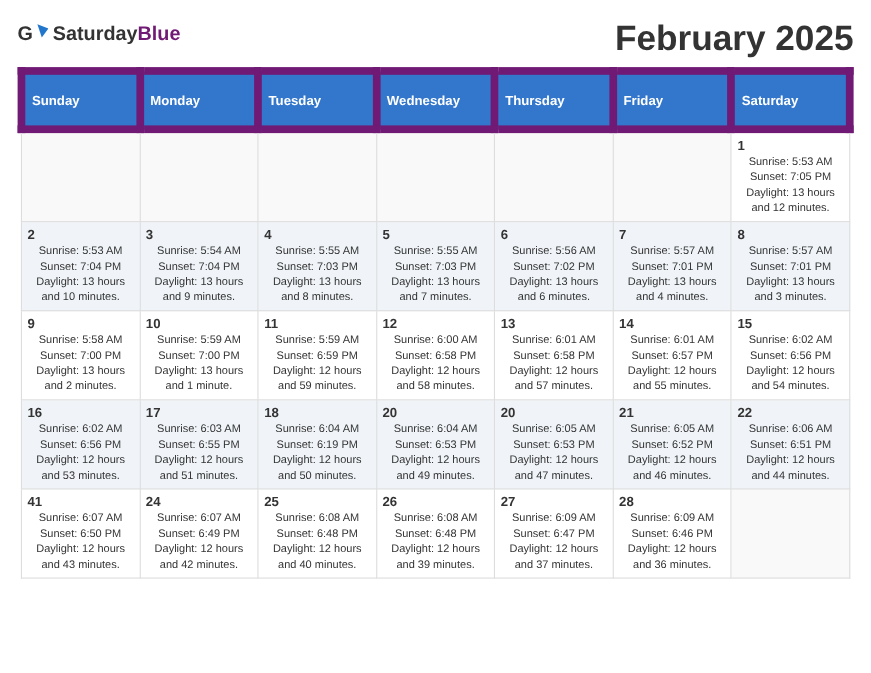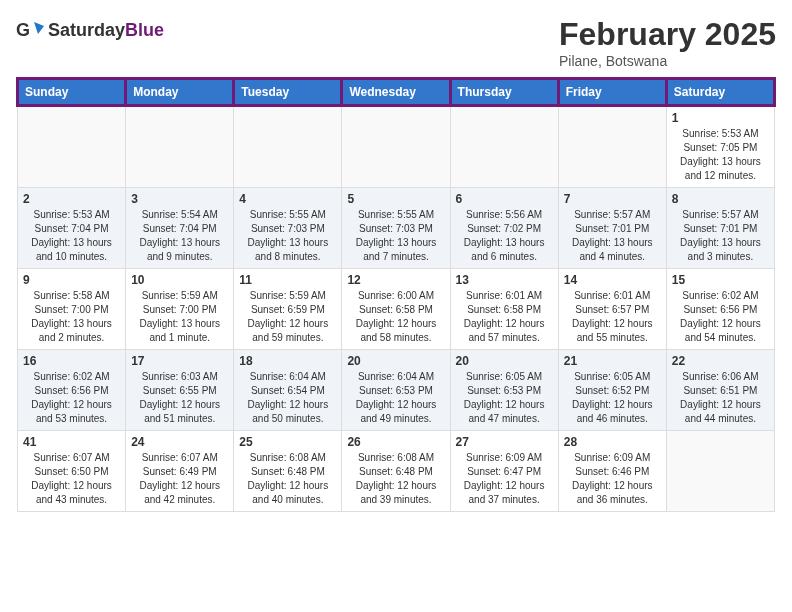--- a/index.html
+++ b/index.html
@@ -50,22 +50,22 @@
       width: 100%;
       border-collapse: collapse;
       border: 1px solid #ccc;
     }
     .calendar th {
       background-color: #3377cc;
       color: #fff;
       font-size: 12px;
       font-weight: bold;
       text-align: left;
-      padding: 5px 6px;
-      border: 3px solid #701a75;
+      padding: 16px 6px;
+      border: 7px solid #701a75;
     }
     .calendar td {
       vertical-align: top;
       padding: 4px 5px;
       border: 1px solid #ddd;
       width: calc(100% / 7);
       min-height: 80px;
       font-size: 10px;
       color: #333;
       background: #fff;
@@ -97,21 +97,20 @@
     <svg class="logo-icon" viewBox="0 0 28 28">
       <text x="0" y="20" font-size="18" font-weight="bold" fill="#333">G</text>
       <polygon points="18,6 28,10 22,18" fill="#2277cc"></polygon>
     </svg>
     <div>
       <span class="logo-text-general">Saturday</span><span class="logo-text-blue">Blue</span>
     </div>
   </div>
   <div class="title-block">
     <div class="month-title">February 2025</div>
-    <div class="location">Pilane, Botswana</div>
   </div>
 </div>
 
 <table class="calendar">
   <thead>
     <tr>
       <th>Sunday</th>
       <th>Monday</th>
       <th>Tuesday</th>
       <th>Wednesday</th>
@@ -249,21 +248,21 @@
         <td>
           <span class="day-num">17</span>
           <div class="day-info">Sunrise: 6:03 AM
 Sunset: 6:55 PM
 Daylight: 12 hours
 and 51 minutes.</div>
         </td>
         <td>
           <span class="day-num">18</span>
           <div class="day-info">Sunrise: 6:04 AM
-Sunset: 6:54 PM
+Sunset: 6:19 PM
 Daylight: 12 hours
 and 50 minutes.</div>
         </td>
         <td>
           <span class="day-num">20</span>
           <div class="day-info">Sunrise: 6:04 AM
 Sunset: 6:53 PM
 Daylight: 12 hours
 and 49 minutes.</div>
         </td>

